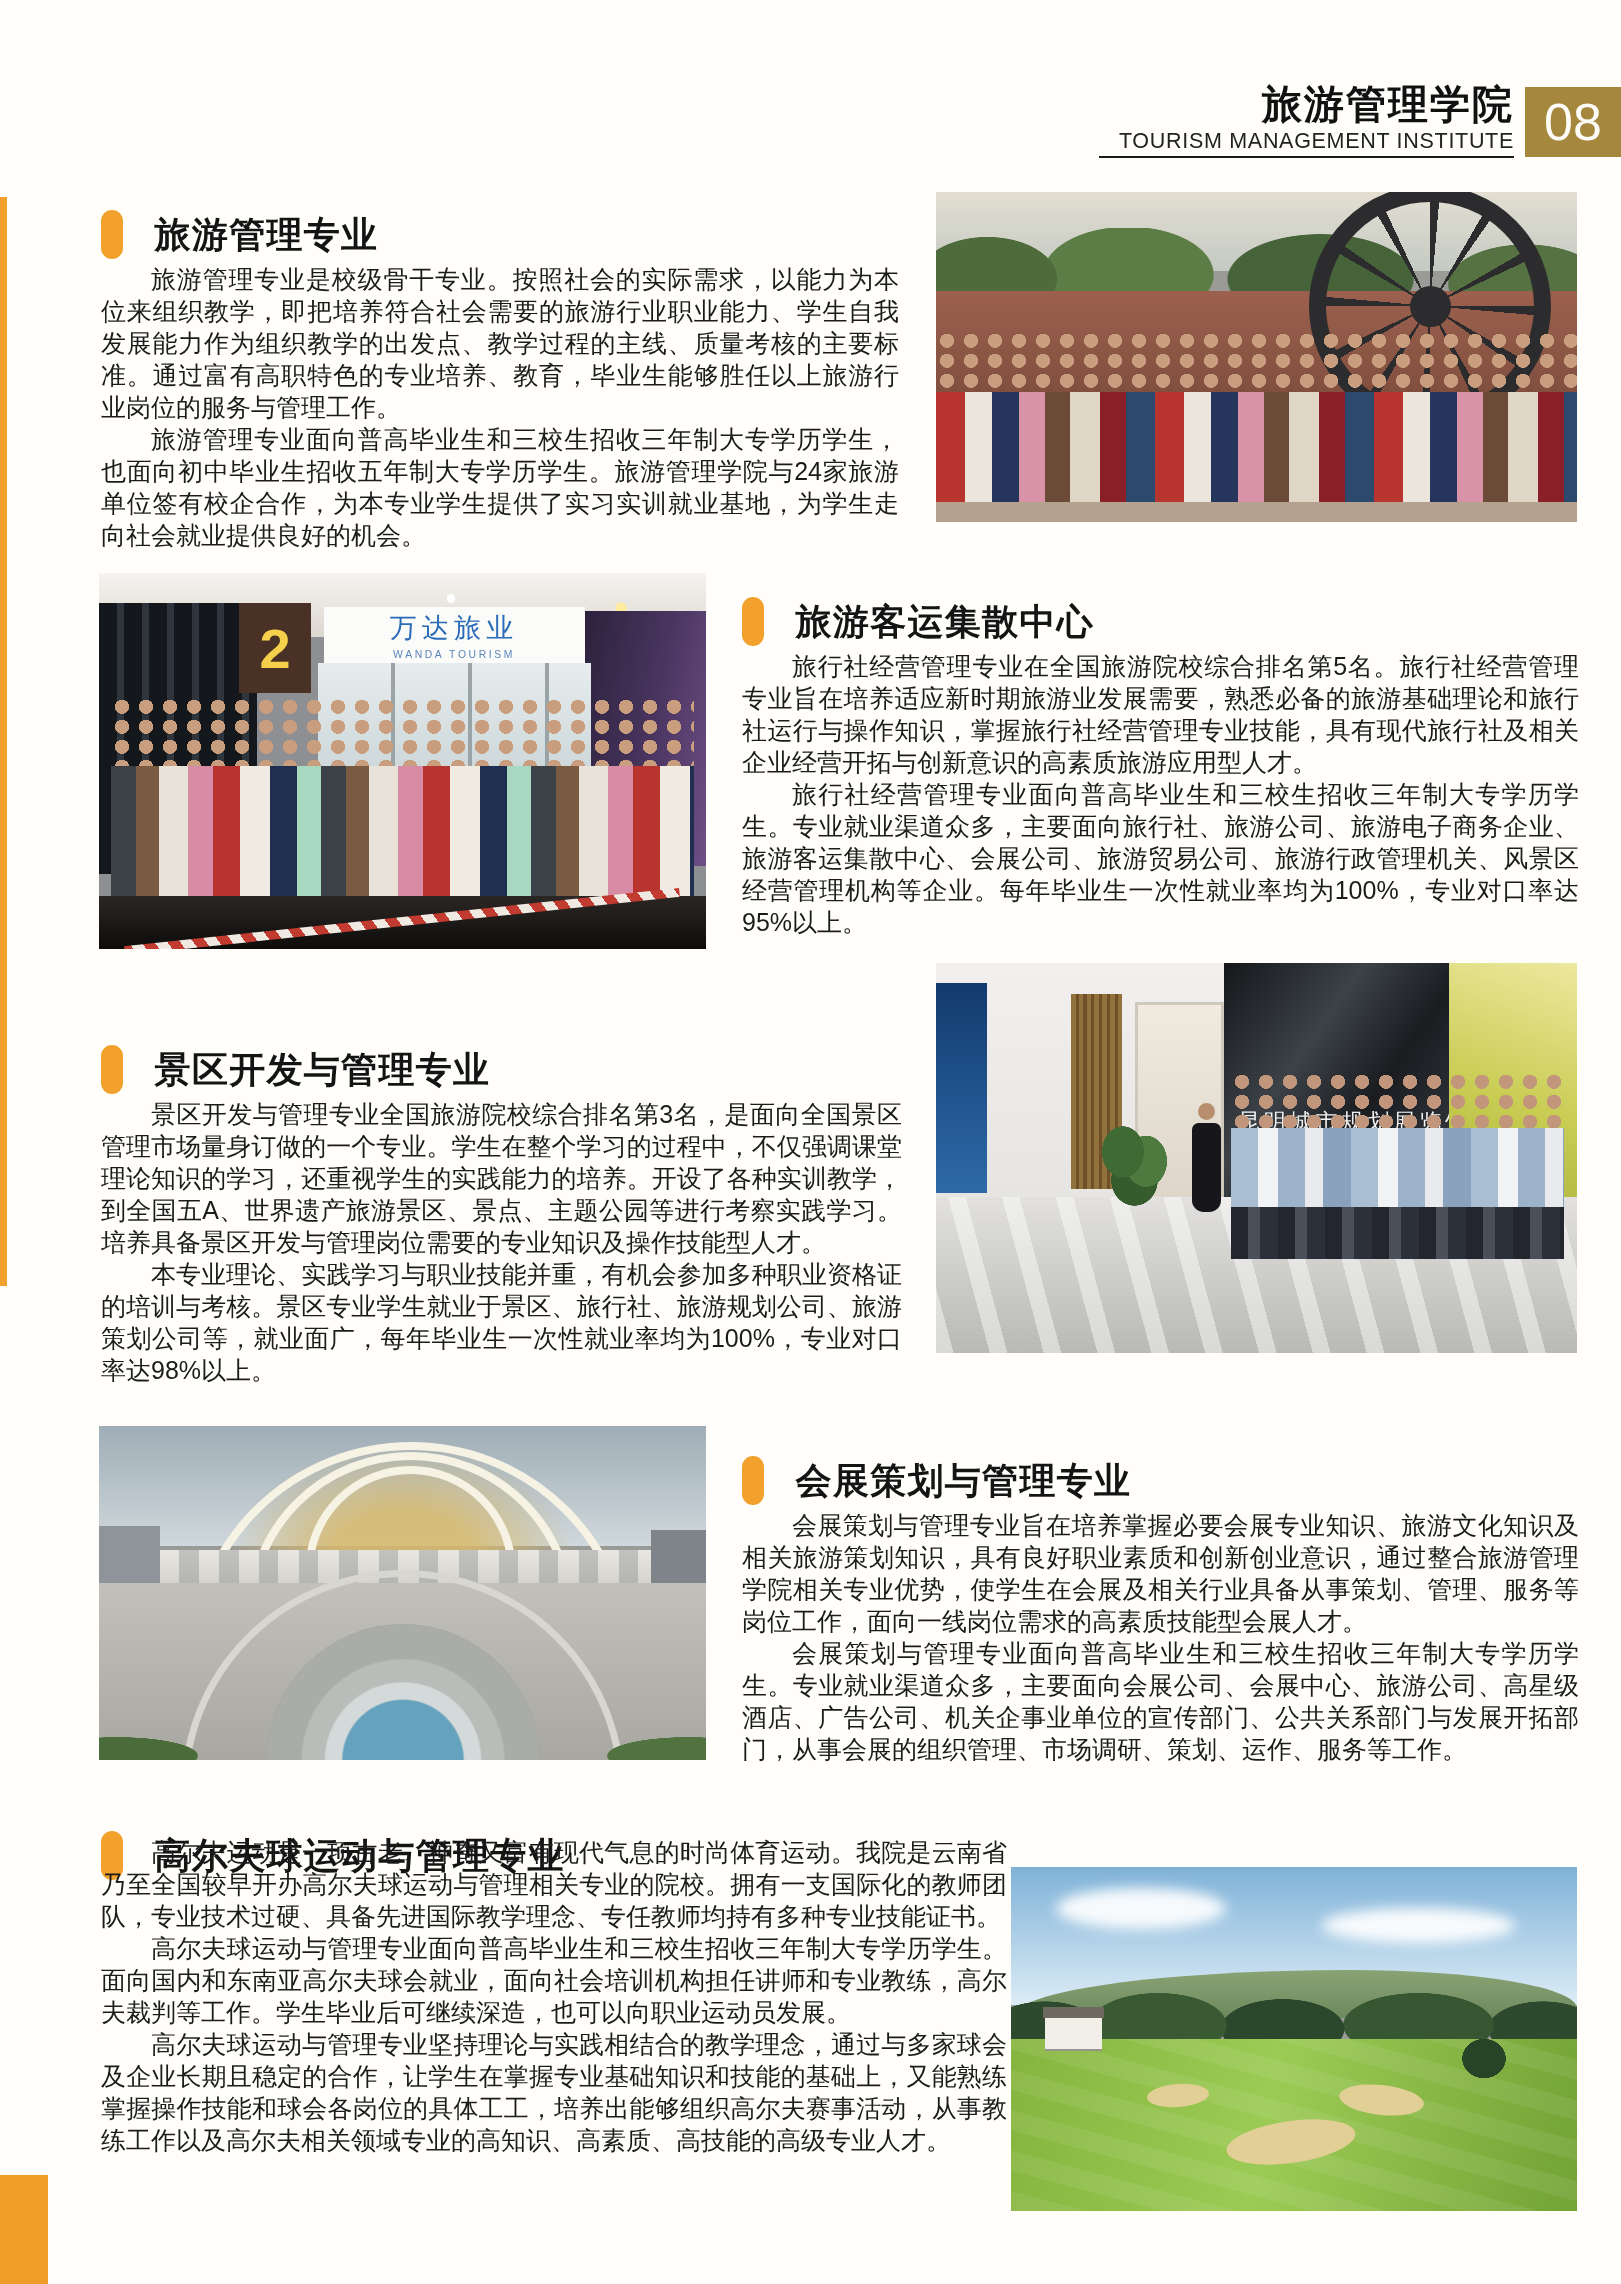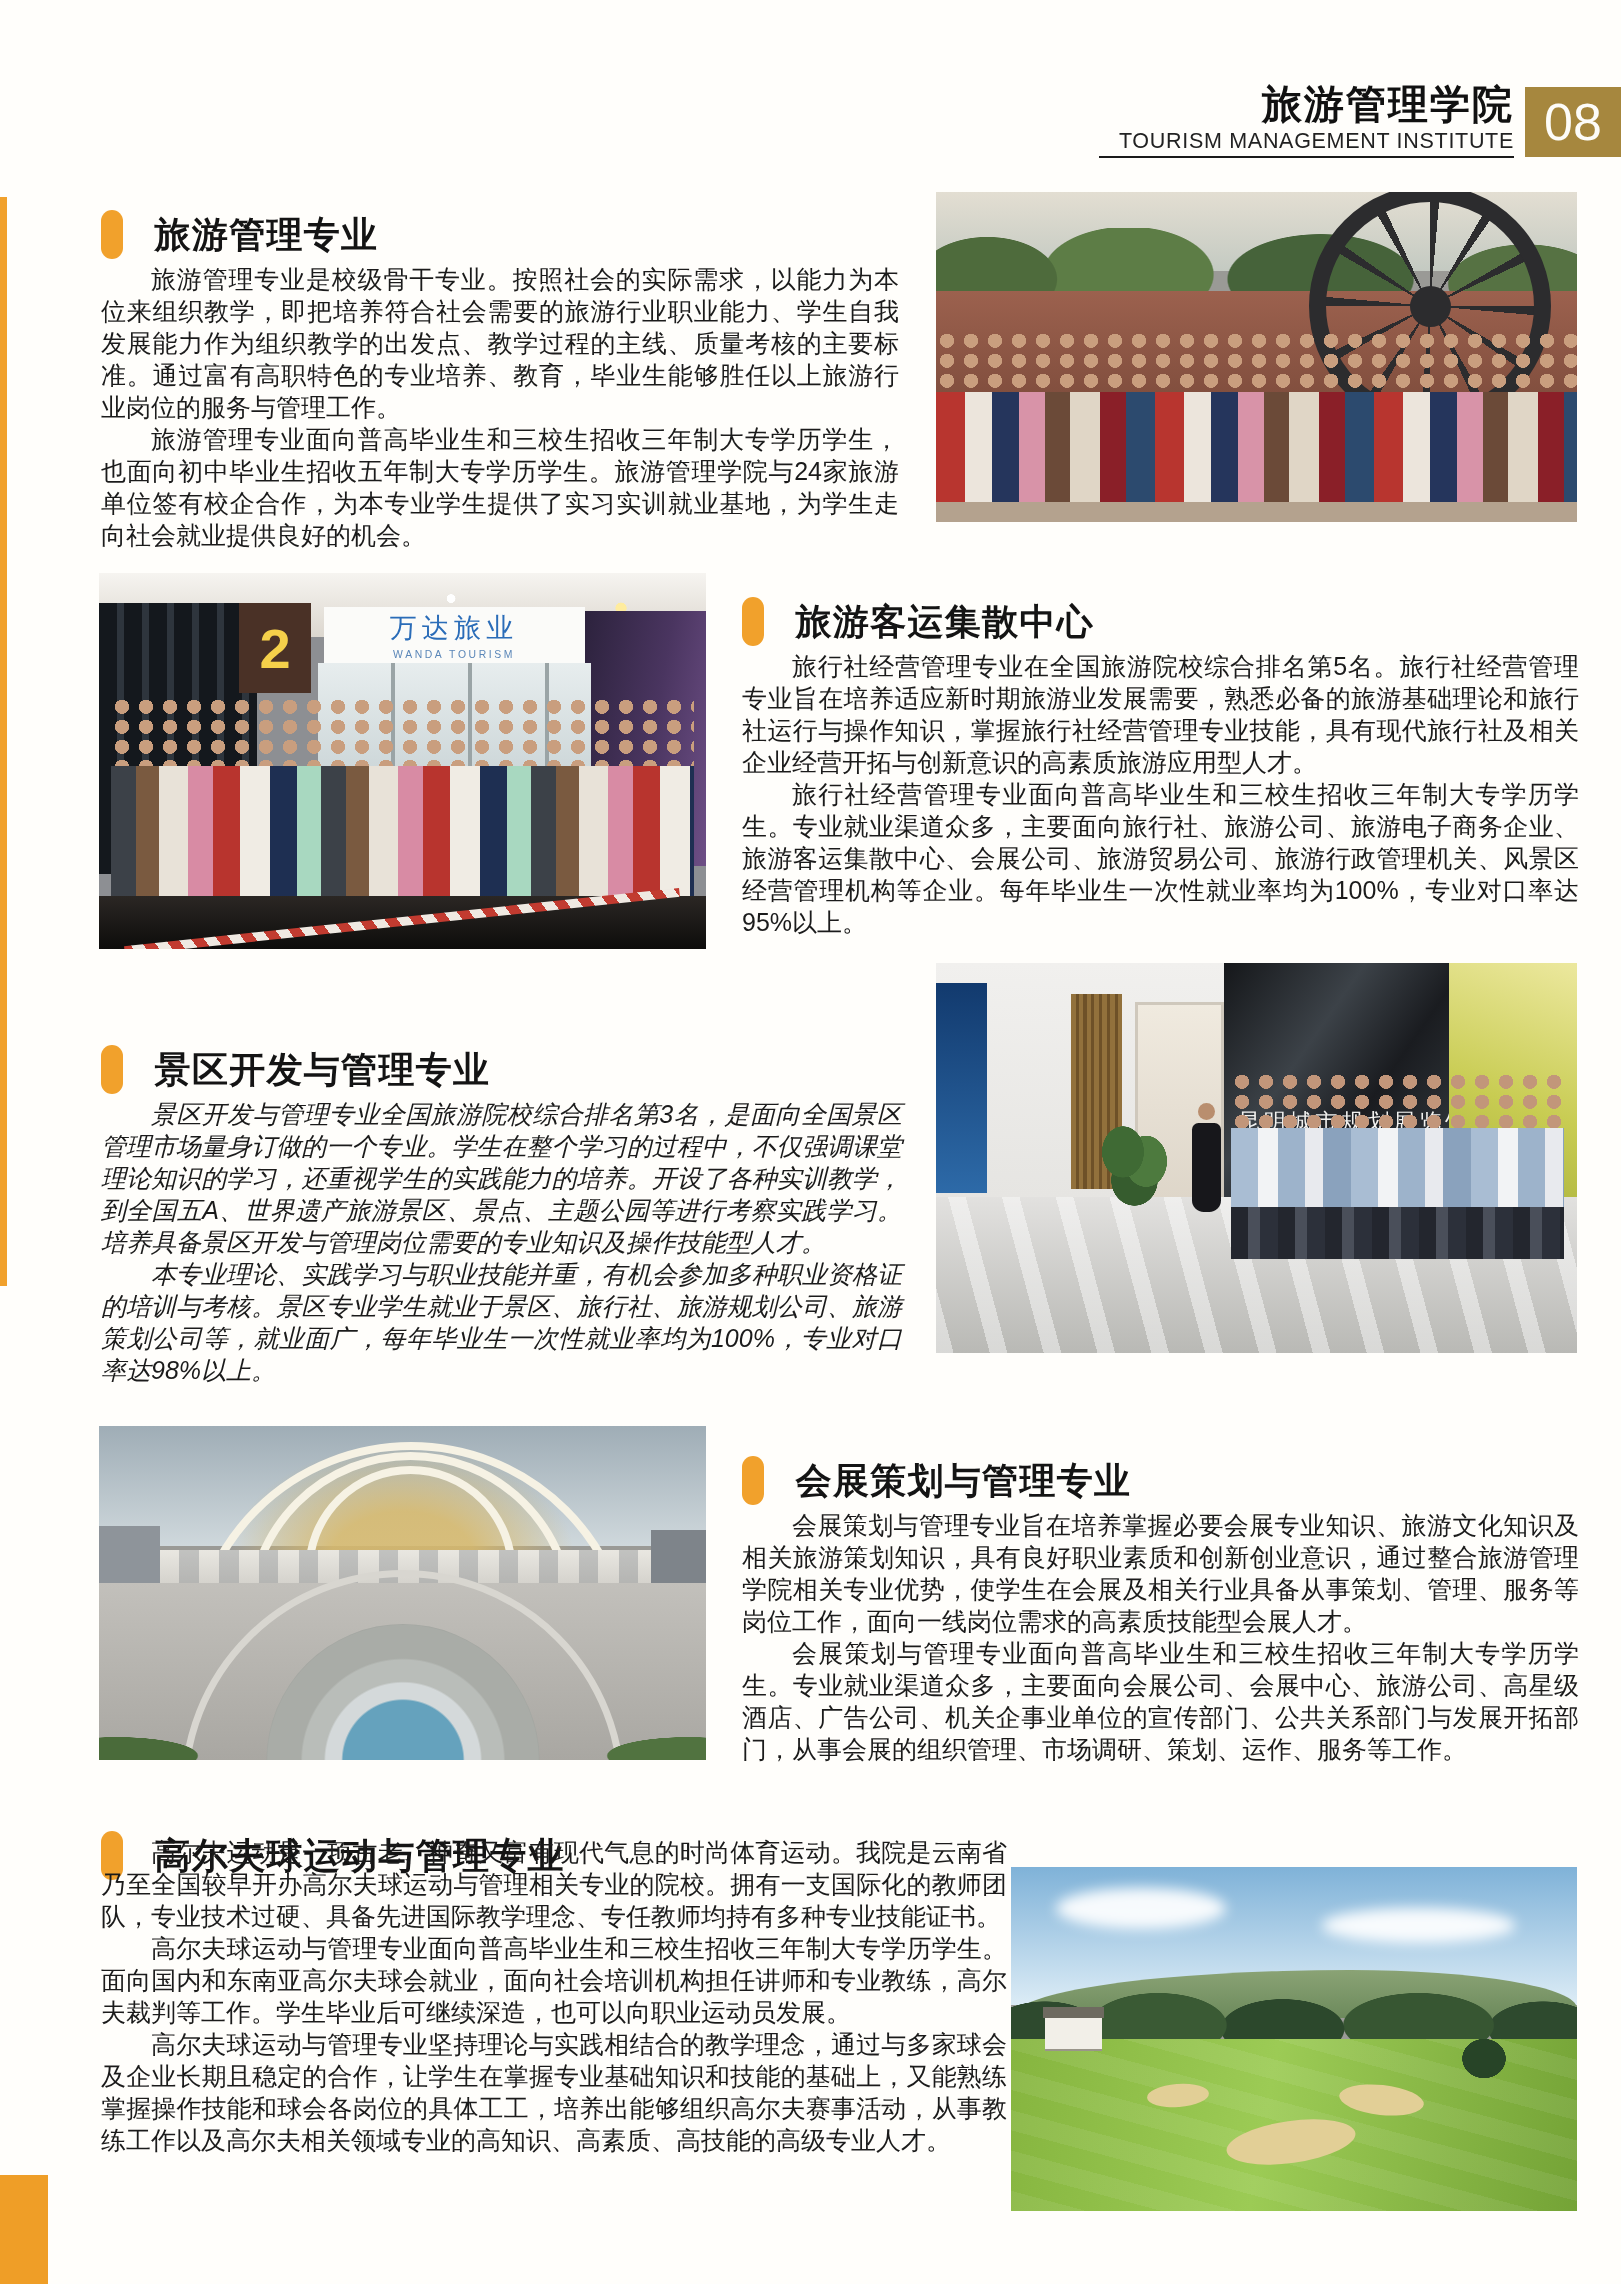--- a/index.html
+++ b/index.html
@@ -17,21 +17,21 @@
   .hdr-badge{position:absolute;right:0;top:87px;width:96px;height:70px;background:#a6873e;
     display:flex;align-items:center;justify-content:center;color:#fdfcf8;font-size:52px;margin-left:8px;}
   
   .sec-title{position:absolute;display:flex;align-items:center;gap:15.6px;}
   .capsule{width:22px;height:49px;border-radius:11px;background:#f1a12c;flex:0 0 auto;}
   .sec-title h2{margin:16px;font-size:36px;font-weight:700;color:#141414;letter-spacing:1.3px;line-height:49px;}
   .sec-body{position:absolute;font-size:25px;line-height:32px;text-align:justify;color:#1b1b1b;}
   .sec-body p{margin:0;text-indent:2em;}
   .t1{left:101px;top:194px;} .b1{left:101px;top:263px;width:798px;}
   .t2{left:742px;top:581px;} .b2{left:742px;top:650px;width:837px;}
-  .t3{left:101px;top:1029px;} .b3{left:101px;top:1098px;width:801px;font-style:italic;}
+  .t3{left:101px;top:1029px;} .b3{left:101px;top:1098px;width:801px;}
   .t4{left:742px;top:1440px;} .b4{left:742px;top:1509px;width:837px;}
   .t5{left:101px;top:1815px;} .b5{left:101px;top:1836px;width:906px;}
   
   .ph{position:absolute;overflow:hidden;background:#9a9a96;}
   .ph *{position:absolute;}
   .p1{left:936px;top:192px;width:641px;height:330px;}
   .p2{left:99px;top:573px;width:607px;height:376px;}
   .p3{left:936px;top:963px;width:641px;height:390px;}
   .p4{left:99px;top:1426px;width:607px;height:334px;}
   .p5{left:1011px;top:1867px;width:566px;height:344px;}

